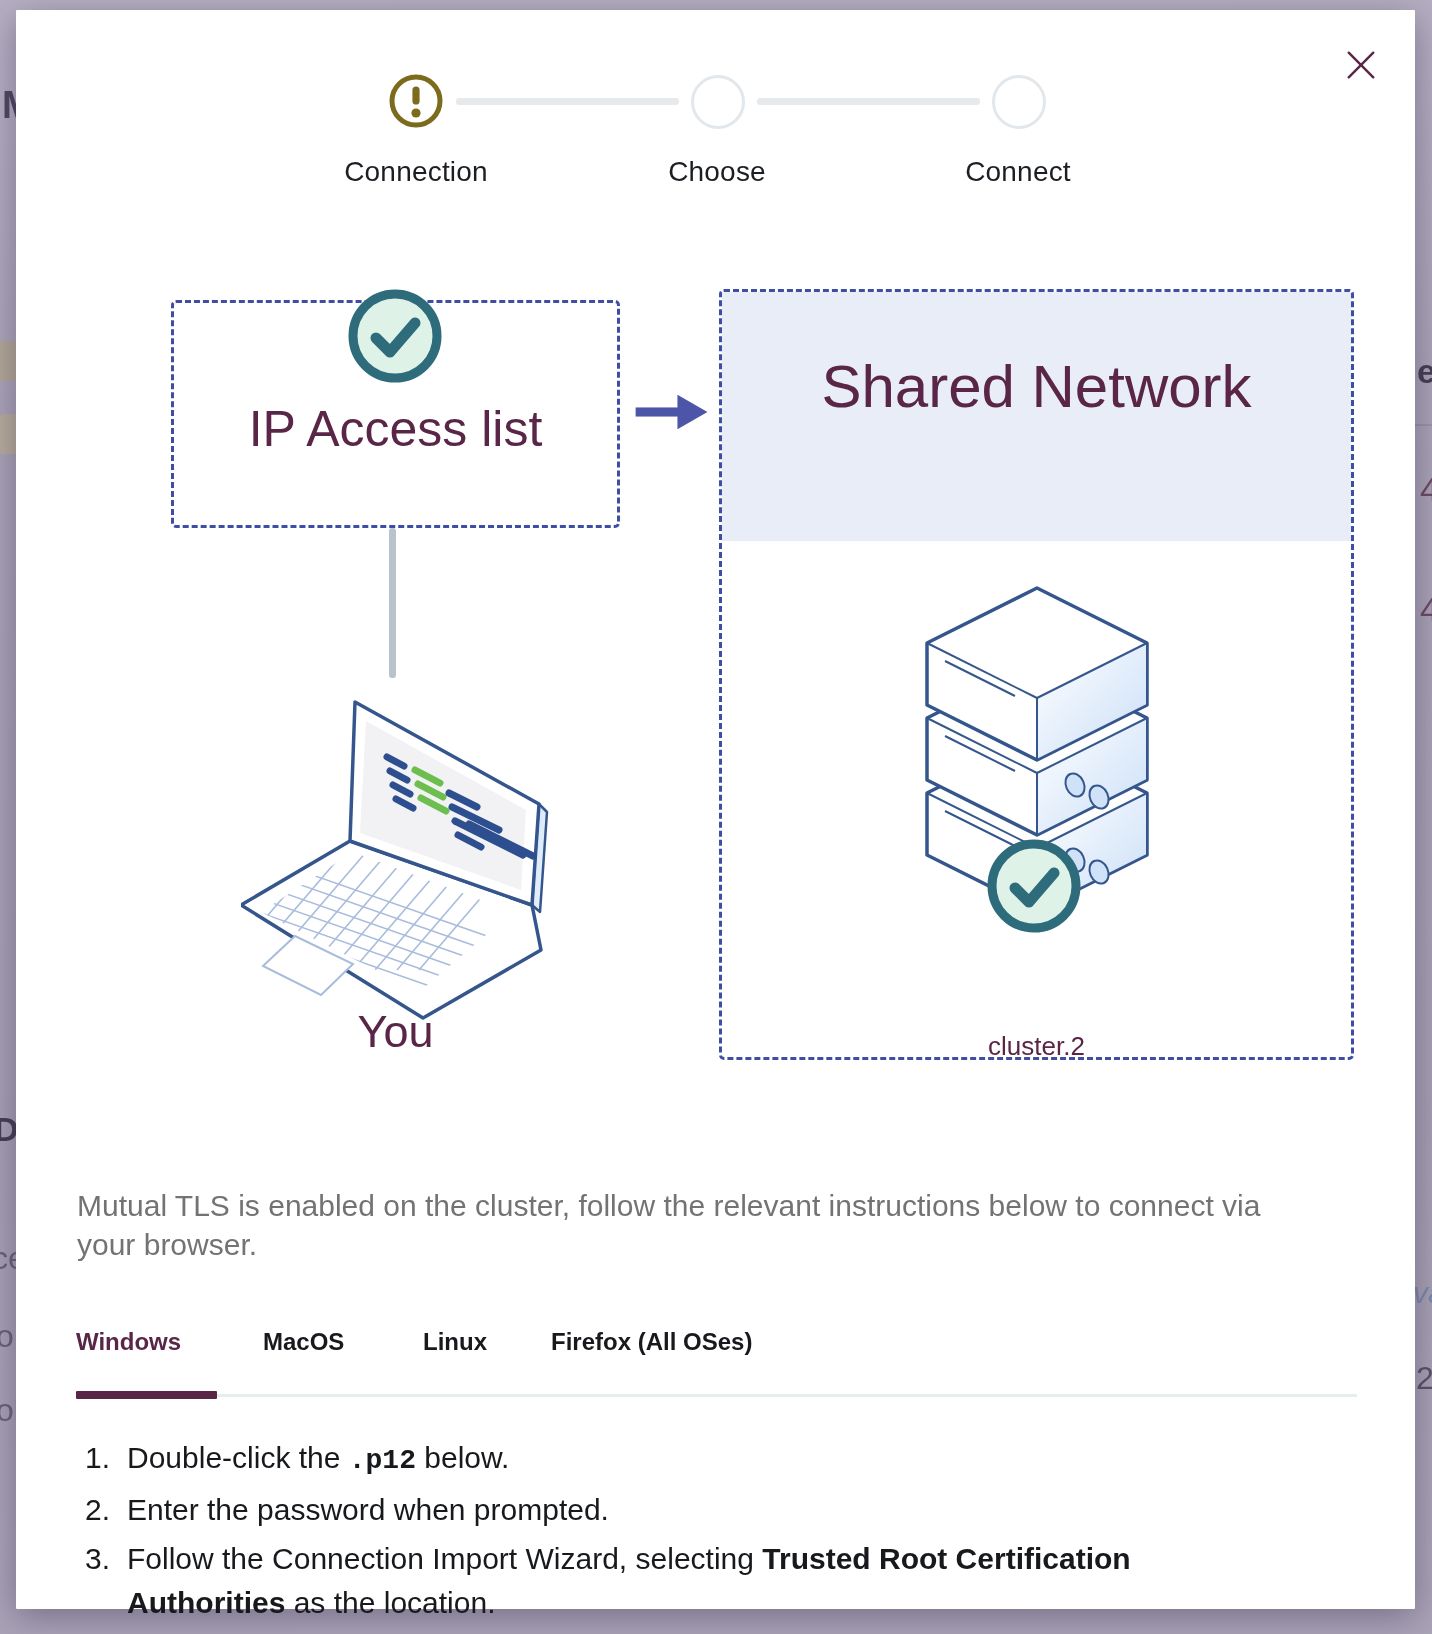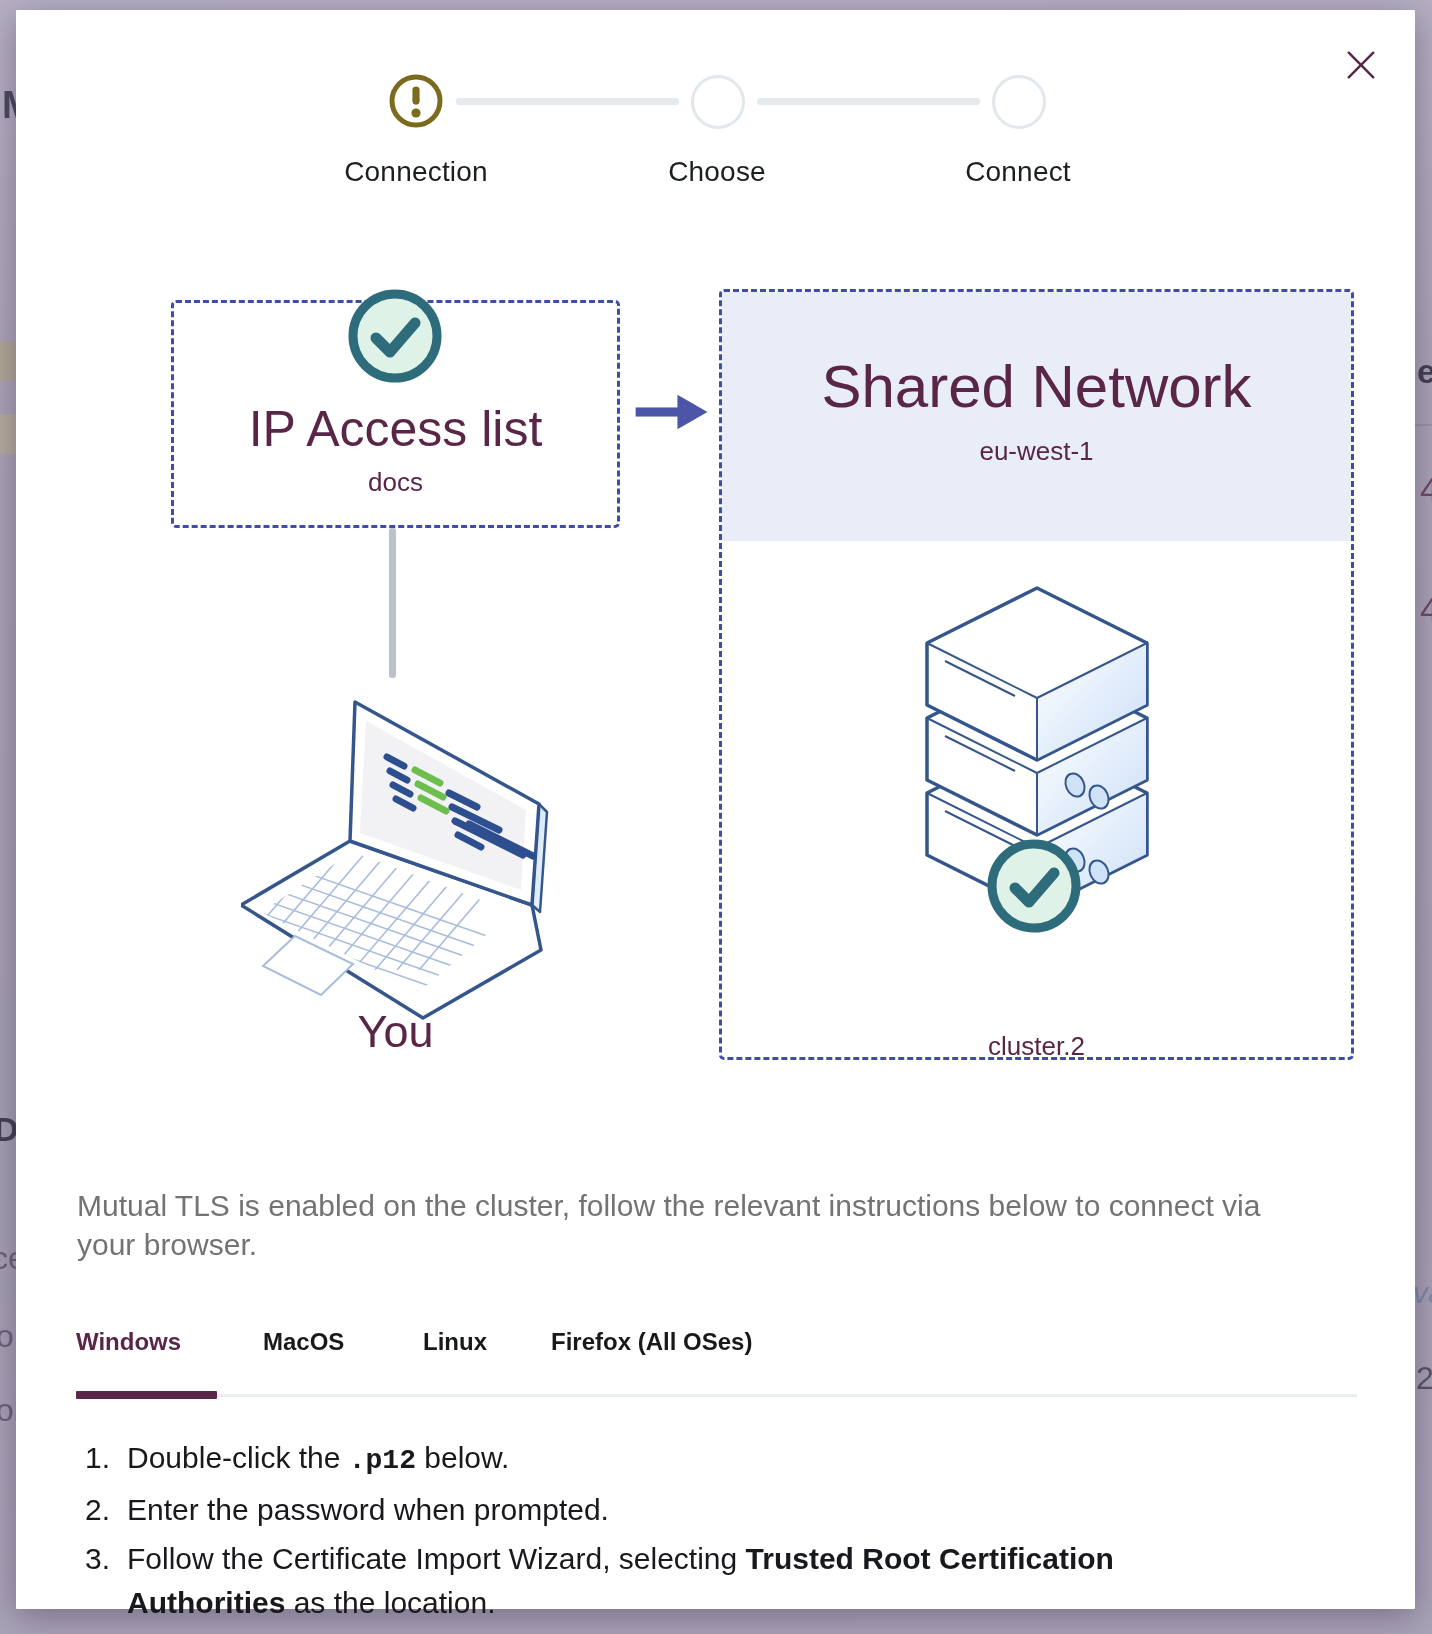--- a/index.html
+++ b/index.html
@@ -102,21 +102,20 @@
   <div class="step-label" style="left:882px;top:146px;">Connect</div>
 
   <div class="ip-box"></div>
   <div class="badge" style="left:329px;top:276px;">
     <svg viewBox="0 0 100 100" style="left:0;top:0;width:100%;height:100%;">
       <circle cx="50" cy="50" r="42" fill="#dff2e8" stroke="#2e6c7c" stroke-width="9"></circle>
       <path d="M31,52 L45,66 L70,37" fill="none" stroke="#2e6c7c" stroke-width="11" stroke-linecap="round" stroke-linejoin="round"></path>
     </svg>
   </div>
   <div class="big-title ip-title">IP Access list</div>
-  <a class="docs-link">docs</a>
 
   <div class="vline"></div>
 
   <svg class="arrow" viewBox="0 0 80 44">
     <rect x="0" y="17" width="47" height="10" fill="#4c55a8"></rect>
     <polygon points="46,3 79,22 46,41" fill="#4c55a8"></polygon>
   </svg>
 
   <svg class="laptop" viewBox="0 0 320 335">
     <defs>
@@ -176,21 +175,20 @@
           <line x1="217" y1="135" x2="240" y2="147"></line>
         <line x1="228" y1="124" x2="292" y2="156"></line>
       </g>
     </g>
   </svg>
   <div class="big-title you-label">You</div>
 
   <div class="net-box">
     <div class="net-header">
       <div class="big-title net-title">Shared Network</div>
-      <div class="sub-title net-region">eu-west-1</div>
     </div>
   </div>
 
   <svg class="servers" viewBox="0 0 280 360">
     <defs>
       <linearGradient id="sface" x1="0" y1="0" x2="1" y2="1">
         <stop offset="0" stop-color="#ffffff"></stop>
           <stop offset="1" stop-color="#c9def7"></stop>
       </linearGradient>
     </defs>
@@ -240,17 +238,17 @@
   <div class="tab-underline"></div>
 
   <div class="ins">
     <div class="li">
       <span class="num">1.</span><span>Double-click the </span><code class="code">.p12</code><span> below.</span>
     </div>
     <div class="li">
       <span class="num">2.</span><span>Enter the password when prompted.</span><span></span>
     </div>
     <div class="li">
-      <span class="num">3.</span><span>Follow the Certificate Import Wizard, selecting </span><b>Trusted Root Certification Authorities</b><span> as the location.</span>
+      <span class="num">3.</span><span>Follow the Connection Import Wizard, selecting </span><b>Trusted Root Certification Authorities</b><span> as the location.</span>
     </div>
   </div>
 
 </div>
 
 </body></html>

